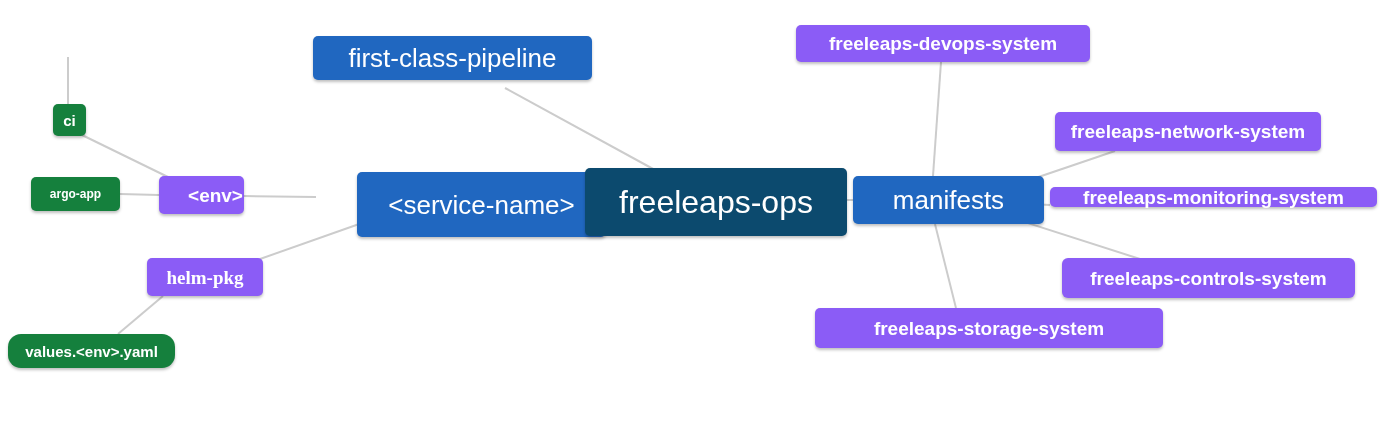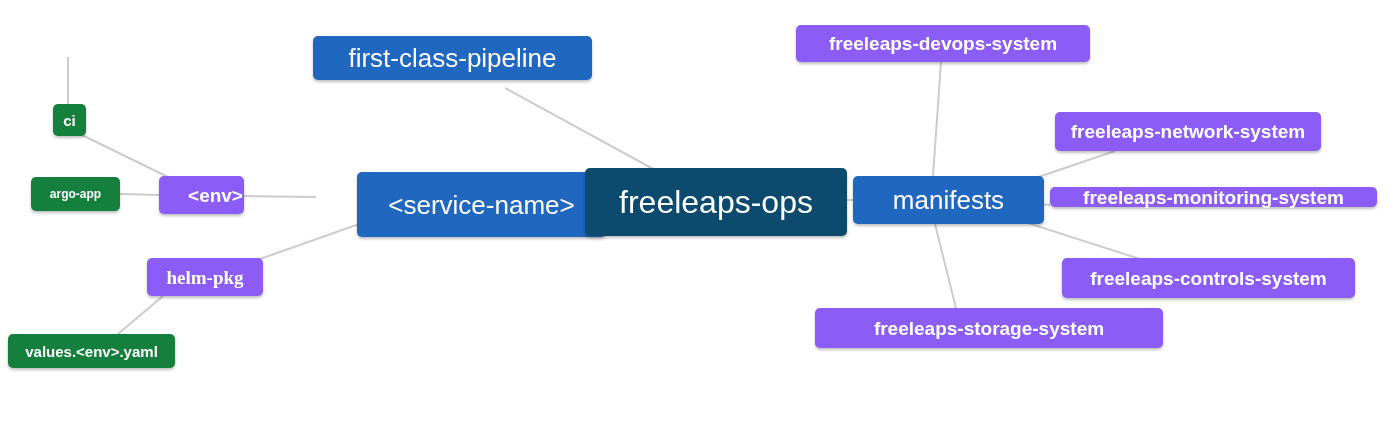--- a/index.html
+++ b/index.html
@@ -51,29 +51,29 @@
   .lvl-m  { font-size: 19px; font-weight: 700; }
   .lvl-l  { font-size: 26px; font-weight: 400; }
   .lvl-xl { font-size: 32px; font-weight: 400; }
 
   
   .n-jenkinsfile        { left: 21px;   top: 26px;  width: 96px;  height: 31px; }
   .n-ci                 { left: 53px;   top: 104px; width: 33px;  height: 32px; }
   .n-argo-app           { left: 31px;   top: 177px; width: 89px;  height: 34px; }
   .n-env                { left: 159px;  top: 176px; width: 85px;  height: 38px; padding-left: 28px; }
   .n-helm-pkg           { left: 147px;  top: 258px; width: 116px; height: 38px; font-family: Liberation Serif, serif; }
-  .n-values-env-yaml    { left: 8px;    top: 334px; width: 167px; height: 34px; }
+  .n-values-env-yaml    { left: 8px;    top: 334px; width: 167px; height: 34px; border-radius: 13px; }
   .n-first-class-pipeline { left: 313px; top: 36px;  width: 279px; height: 44px; }
   .n-service-name       { left: 316px;  top: 172px; width: 249px; height: 65px; margin-left: 41px; }
   .n-freeleaps-ops      { left: 585px;  top: 168px; width: 262px; height: 68px; }
   .n-manifests          { left: 853px;  top: 176px; width: 191px; height: 48px; }
   .n-devops-system      { left: 796px;  top: 25px;  width: 294px; height: 37px; }
   .n-network-system     { left: 1055px; top: 112px; width: 266px; height: 39px; }
   .n-monitoring-system  { left: 1050px; top: 187px; width: 327px; height: 20px; }
-  .n-controls-system    { left: 1062px; top: 258px; width: 293px; height: 40px; }
+  .n-controls-system    { left: 1062px; top: 258px; width: 293px; height: 40px; border-radius: 6px; }
   .n-storage-system     { left: 815px;  top: 308px; width: 348px; height: 40px; }
 </style>
 </head>
 <body>
 
 <div class="canvas">
 
   <svg class="edges" viewBox="0 0 1390 421">
     <line x1="68" y1="57" x2="68" y2="104"></line>
     <line x1="82" y1="135" x2="168" y2="177"></line>

